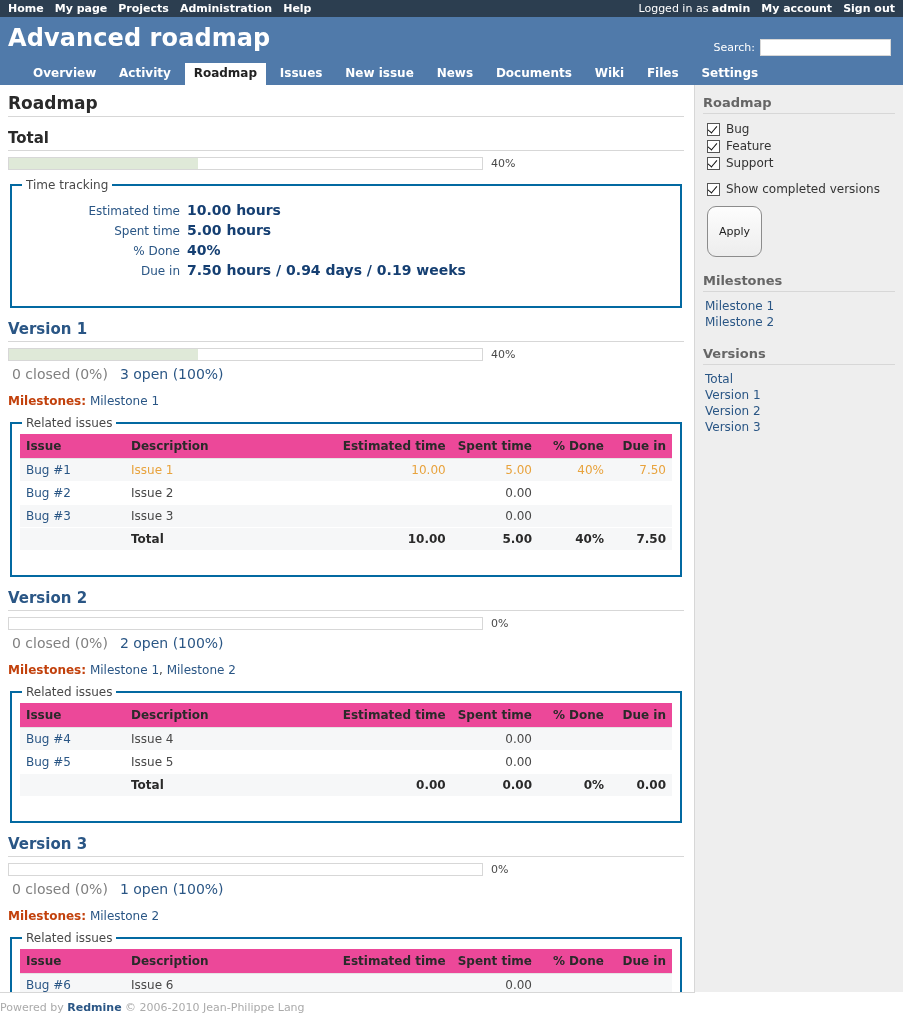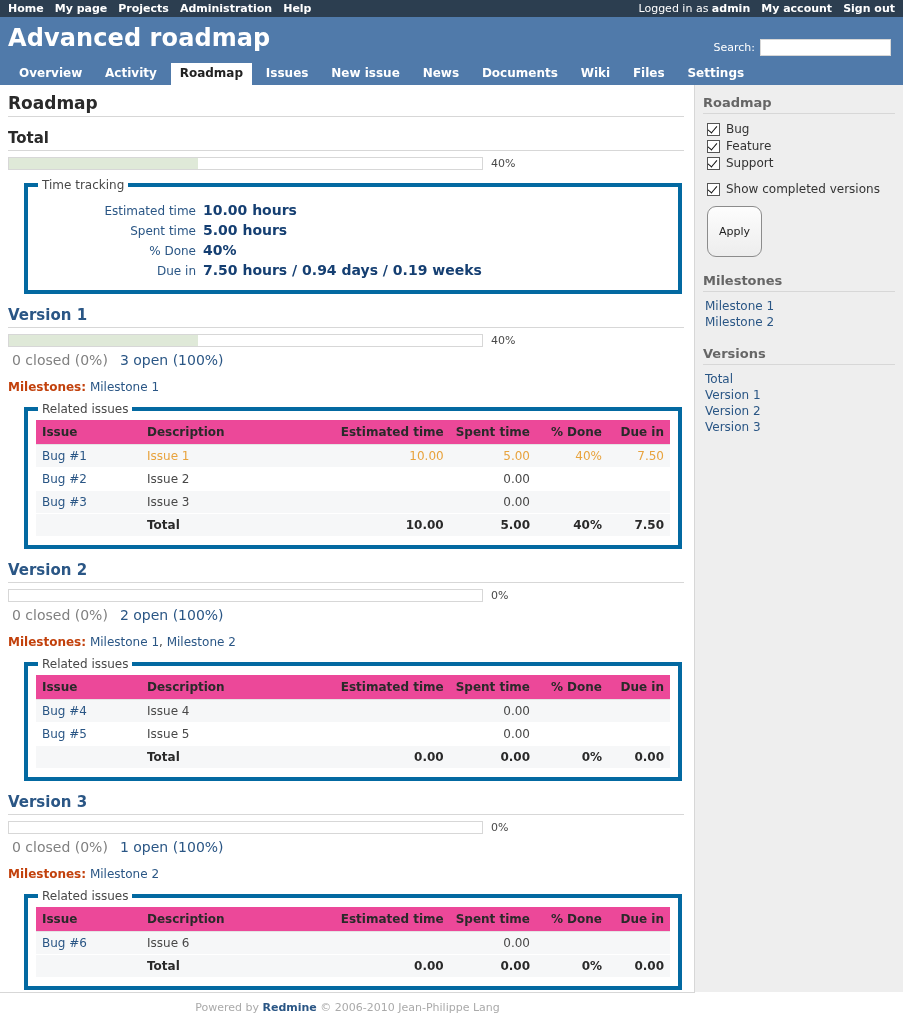--- a/index.html
+++ b/index.html
@@ -61,21 +61,21 @@
     font-family:"DejaVu Sans","Liberation Sans",sans-serif;
     font-size:11px;
     padding:0 2px;
     box-sizing:content-box;
   }
 
   
   #main-menu{
     background:#507aaa;
     height:22px;
-    padding-left:10px;
+    padding-left:24px;
     box-sizing:border-box;
     position:relative;
     overflow:hidden;
     white-space:nowrap;
   }
   #main-menu a{
     display:inline-block;
     color:#fff;
     text-decoration:none;
     font-size:12px;
@@ -149,23 +149,23 @@
   .issue-counts a{color:#2a5685;text-decoration:none;margin-left:12px;}
 
   .milestones-line{
     margin:12px 0 6px 0;
     font-size:12px;
   }
   .milestones-line b{color:#c2410c;}
   .milestones-line a{color:#2a5685;text-decoration:none;}
 
   fieldset.box{
-    border:4px solid #0369a1;
-    margin:8px 2px 4px 16px;
-    padding:4px 8px 8px 8px;
+    border:2px solid #0369a1;
+    margin:8px 2px 4px 2px;
+    padding:4px 8px 24px 8px;
   }
   fieldset.box>legend{
     font-size:12px;
     color:#484848;
     padding:0 4px;
     margin-left:2px;
   }
 
   
   table.time-tracking{border-collapse:collapse;margin:4px 0 2px 0;}
@@ -266,21 +266,21 @@
   .sidebar-links a{
     display:block;
     color:#2a5685;
     text-decoration:none;
     font-size:12px;
     line-height:15px;
     margin-bottom:1px;
   }
   #footer-inner{
     border-top:1px solid #d7d7d7;
-    text-align:center;
+    text-align:left;
     color:#aaa;
     font-size:11px;
     padding:8px 0 0 0;
     width:695px;
     box-sizing:border-box;
   }
   #footer-inner a{color:#2a5685;text-decoration:none;font-weight:bold;}
   #footer-wrap{display:flex;}
 </style>
 </head>

